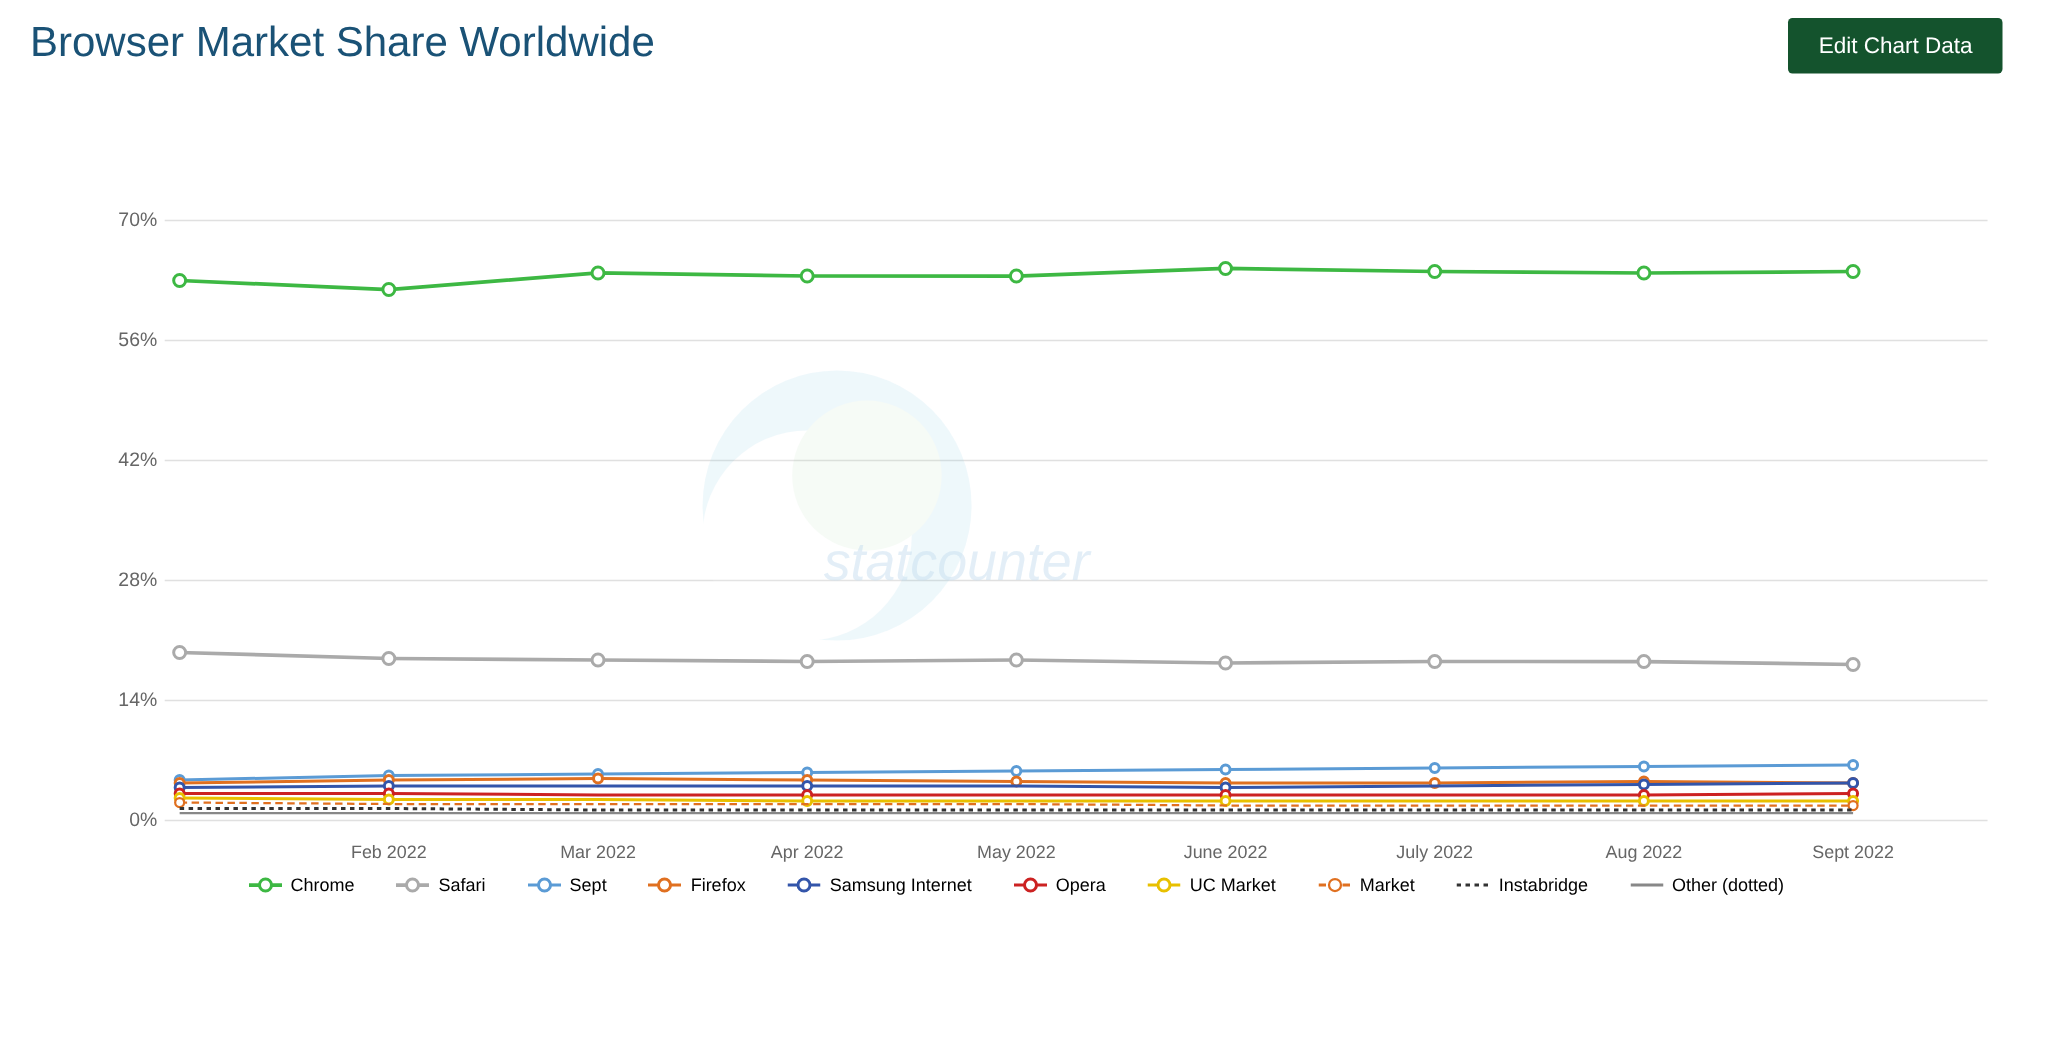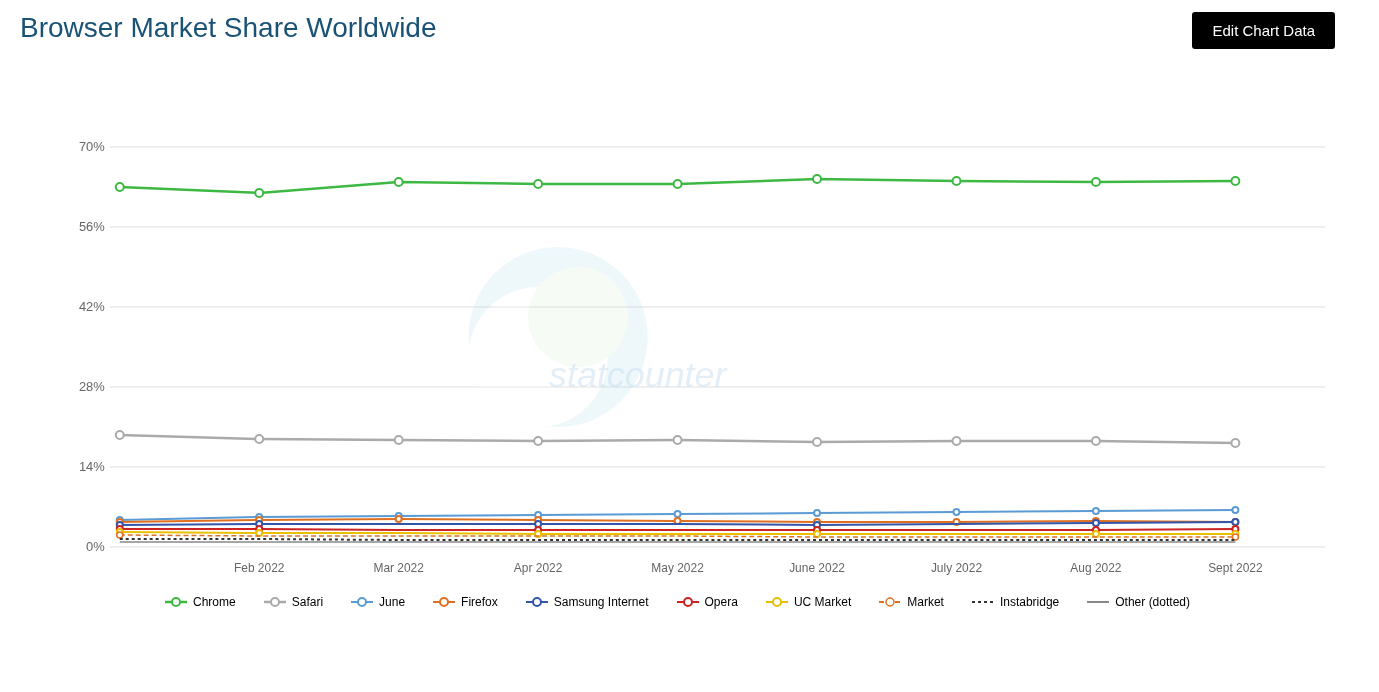--- a/index.html
+++ b/index.html
@@ -27,32 +27,32 @@
       font-size: 28px;
       color: #1a5276;
       font-weight: normal;
     }
     .sub-title {
       font-size: 14px;
       color: #2e86c1;
       margin-top: 2px;
     }
     .edit-btn {
-      background: #000000;
+      background: #14532d;
       color: #fff;
       border: none;
       padding: 10px 20px;
       font-size: 15px;
       cursor: pointer;
       border-radius: 3px;
       white-space: nowrap;
     }
     .chart-area {
       position: relative;
-      margin: 0 20px 12px 60px;
+      margin: 0 20px 0 60px;
       height: 520px;
     }
     .chart-svg {
       width: 100%;
       height: 100%;
     }
     .legend {
       display: flex;
       flex-wrap: wrap;
       justify-content: center;
@@ -207,21 +207,21 @@
           <circle cx="11" cy="7" r="4" fill="white" stroke="#aaaaaa" stroke-width="2"></circle>
         </svg>
       <span>Safari</span>
     </div>
 
     <div class="legend-item">
       <svg width="22" height="14" style="margin-right:2px">
           <line x1="0" y1="7" x2="22" y2="7" stroke="#5b9bd5" stroke-width="2"></line>
           <circle cx="11" cy="7" r="4" fill="white" stroke="#5b9bd5" stroke-width="2"></circle>
         </svg>
-      <span>June</span>
+      <span>Sept</span>
     </div>
 
     <div class="legend-item">
       <svg width="22" height="14" style="margin-right:2px">
           <line x1="0" y1="7" x2="22" y2="7" stroke="#e07020" stroke-width="2"></line>
           <circle cx="11" cy="7" r="4" fill="white" stroke="#e07020" stroke-width="2"></circle>
         </svg>
       <span>Firefox</span>
     </div>
 

